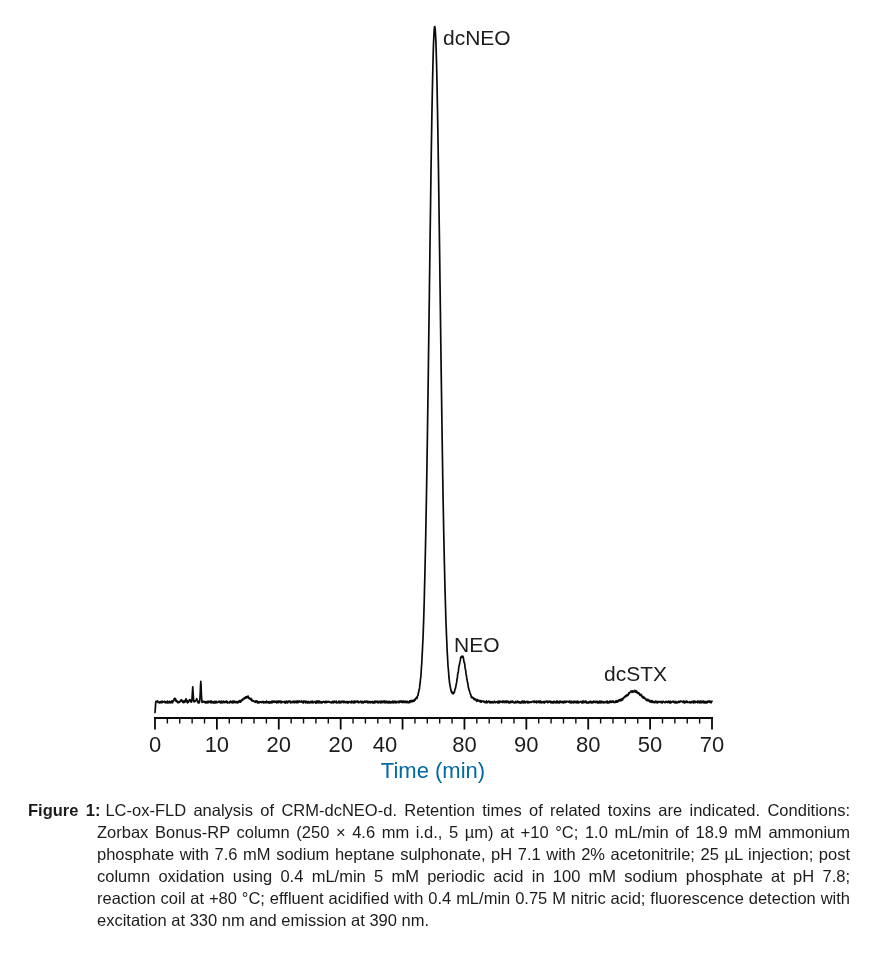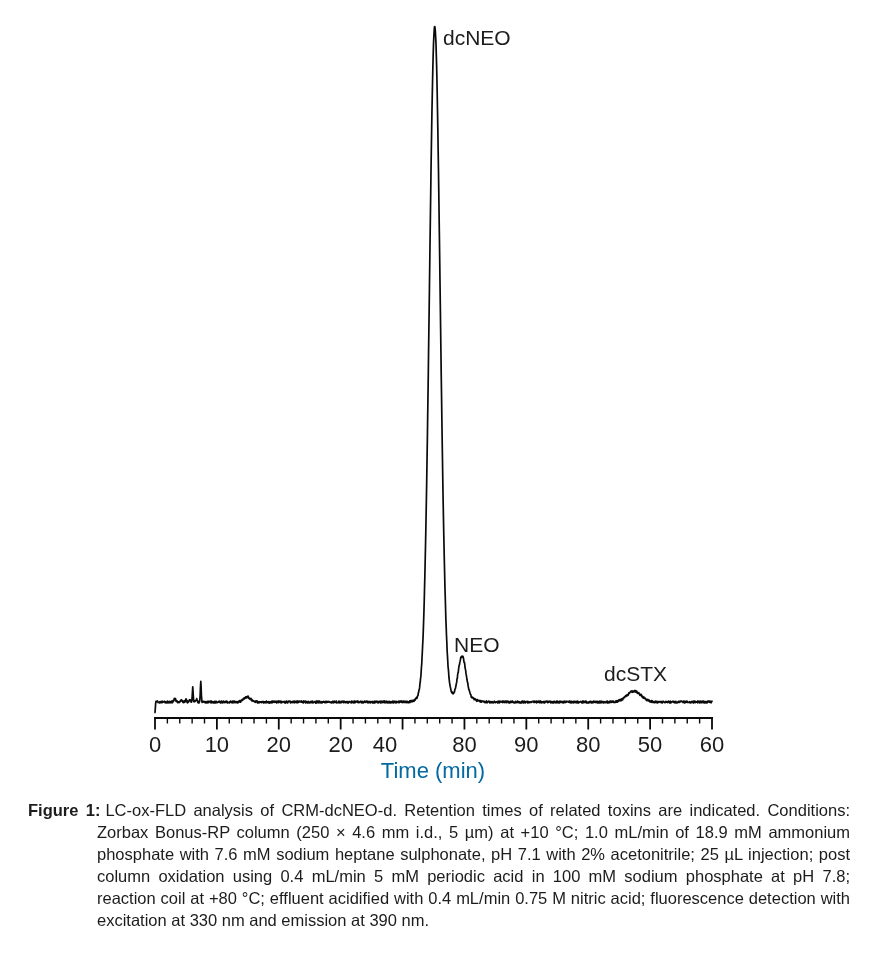--- a/index.html
+++ b/index.html
@@ -128,21 +128,21 @@
   <div id="tick-labels">
       <div class="tick-label" style="left: 155px;">0</div>
       <div class="tick-label" style="left: 216.889px; text-align: center;">10</div>
       <div class="tick-label" style="left: 278.778px;">20</div>
       <div class="tick-label" style="left: 340.667px;">20</div>
       <div class="tick-label" style="left: 385px;">40</div>
       <div class="tick-label" style="left: 464.444px;">80</div>
       <div class="tick-label" style="left: 526.333px;">90</div>
       <div class="tick-label" style="left: 588.222px;">80</div>
       <div class="tick-label" style="left: 650.111px;">50</div>
-      <div class="tick-label" style="left: 712px;">60</div>
+      <div class="tick-label" style="left: 712px;">70</div>
     </div>
 
   <div class="axis-title">Time (min)</div>
 
   <div class="caption">
     <span class="cap-label">Figure 1:</span><span>LC-ox-FLD analysis of CRM-dcNEO-d. Retention times of related toxins are indicated. Conditions: Zorbax Bonus-RP column (250 × 4.6 mm i.d., 5 µm) at +10 °C; 1.0 mL/min of 18.9 mM ammonium phosphate with 7.6 mM sodium heptane sulphonate, pH 7.1 with 2% acetonitrile; 25 µL injection; post column oxidation using 0.4 mL/min 5 mM periodic acid in 100 mM sodium phosphate at pH 7.8; reaction coil at +80 °C; effluent acidified with 0.4 mL/min 0.75 M nitric acid; fluorescence detection with excitation at 330 nm and emission at 390 nm.</span>
   </div>
 
 </div>
 

